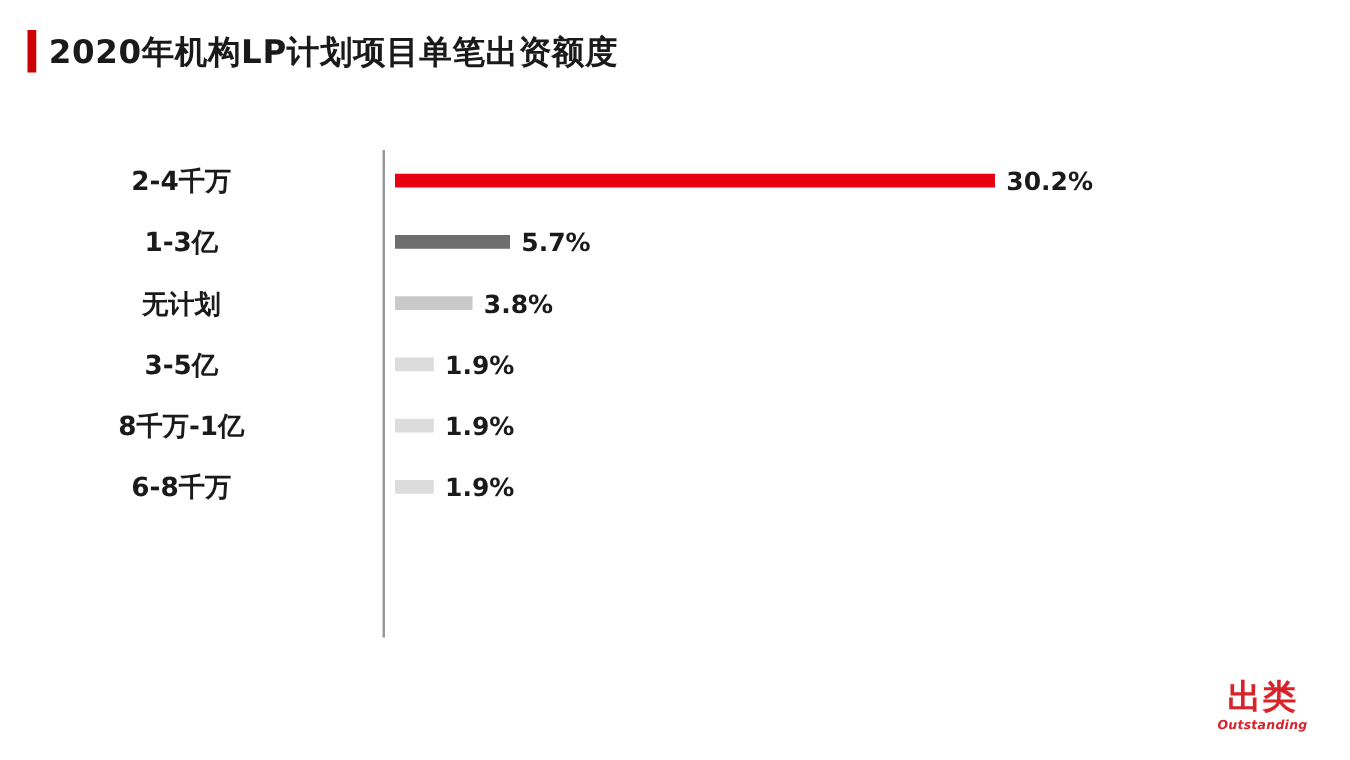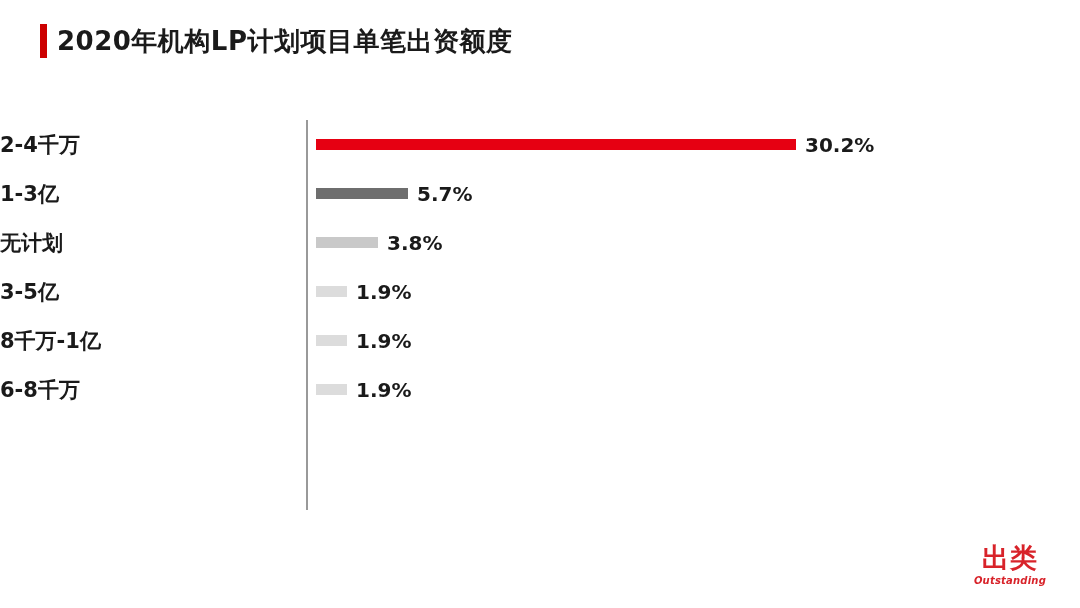--- a/index.html
+++ b/index.html
@@ -11,21 +11,21 @@
     height: 608px;
     background: #ffffff;
     font-family: "DejaVu Sans", "Liberation Sans", sans-serif;
     overflow: hidden;
     position: relative;
   }
 
   
   .title-wrap {
     position: absolute;
-    left: 40px;
+    left: 22px;
     top: 24px;
     display: flex;
     gap: 10px;
   }
   .title-bar {
     width: 7px;
     height: 34px;
     background: #cc0000;
     flex: 0 0 auto;
   }
@@ -59,21 +59,21 @@
     top: 20px;
     width: 1080px;
   }
   .row {
     height: 49px;
     display: flex;
     align-items: center;
   }
   .row-label {
     width: 290px;
-    text-align: left;
+    text-align: center;
     padding-right: 16px;
     font-size: 21px;
     font-weight: bold;
     color: #1a1a1a;
     white-space: nowrap;
   }
   .bar-zone {
     flex: 1 1 auto;
     display: flex;
     align-items: center;

